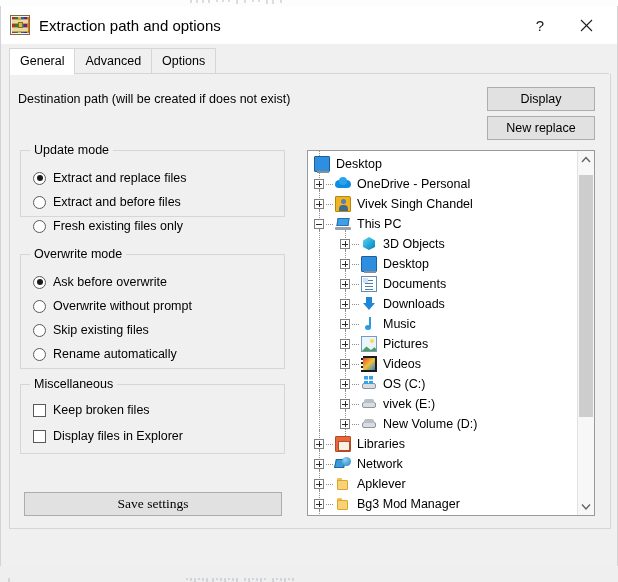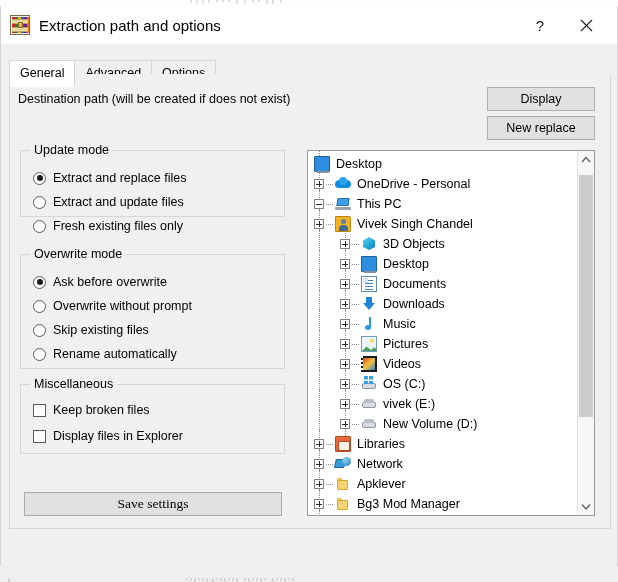--- a/index.html
+++ b/index.html
@@ -130,21 +130,21 @@
     font-size: 15px;
     color: #202020;
   }
   .tbtn.close { width: 46px; margin-right: 8px; }
   .tbtn svg { display: block; }
 
   
   .tabstrip {
     position: relative;
     height: 26px;
-    margin-top: 16px;
+    margin-top: 4px;
     padding-left: 8px;
     box-sizing: border-box;
   }
   .tabstrip::after {
     content: "";
     position: absolute;
     left: 8px;
     right: 8px;
     bottom: 0;
     height: 1px;
@@ -571,21 +571,21 @@
 
     <div class="group update">
       <div class="legend">Update mode</div>
       <div id="update-opts">
           <div class="opt" style="top: 18px;">
             <span class="radio checked"></span>
             <span class="opt-label">Extract and replace files</span>
           </div>
           <div class="opt" style="top: 42px;">
             <span class="radio"></span>
-            <span class="opt-label">Extract and update files</span>
+            <span class="opt-label">Extract and before files</span>
           </div>
           <div class="opt" style="top: 66px;">
             <span class="radio"></span>
             <span class="opt-label">Fresh existing files only</span>
           </div>
         </div>
     </div>
 
     <div class="group overwrite">
       <div class="legend">Overwrite mode</div>
@@ -634,31 +634,31 @@
           </div>
           <div class="node">
             <span class="vline" style="left: 11px;"></span>
             <span class="exp plus" style="left: 6px;"></span>
             <span class="dots" style="left: 18px; width: 7px; top: 10px;"></span>
             <span class="ico cloud" style="margin-left: 27px;"></span>
             <span class="nlabel">OneDrive - Personal</span>
           </div>
           <div class="node">
             <span class="vline" style="left: 11px;"></span>
+            <span class="exp plus" style="left: 6px;"></span>
+            <span class="dots" style="left: 18px; width: 7px; top: 10px;"></span>
+            <span class="ico user" style="margin-left: 27px;"></span>
+            <span class="nlabel">Vivek Singh Chandel</span>
+          </div>
+          <div class="node">
+            <span class="vline" style="left: 11px;"></span>
             <span class="exp minus" style="left: 6px;"></span>
             <span class="dots" style="left: 18px; width: 7px; top: 10px;"></span>
             <span class="ico pc" style="margin-left: 27px;"></span>
             <span class="nlabel">This PC</span>
-          </div>
-          <div class="node">
-            <span class="vline" style="left: 11px;"></span>
-            <span class="exp plus" style="left: 6px;"></span>
-            <span class="dots" style="left: 18px; width: 7px; top: 10px;"></span>
-            <span class="ico user" style="margin-left: 27px;"></span>
-            <span class="nlabel">Vivek Singh Chandel</span>
           </div>
           <div class="node">
             <span class="vline" style="left: 11px;"></span>
             <span class="vline" style="left: 37px;"></span>
             <span class="exp plus" style="left: 32px;"></span>
             <span class="dots" style="left: 44px; width: 7px; top: 10px;"></span>
             <span class="ico cube" style="margin-left: 53px;"></span>
             <span class="nlabel">3D Objects</span>
           </div>
           <div class="node">

